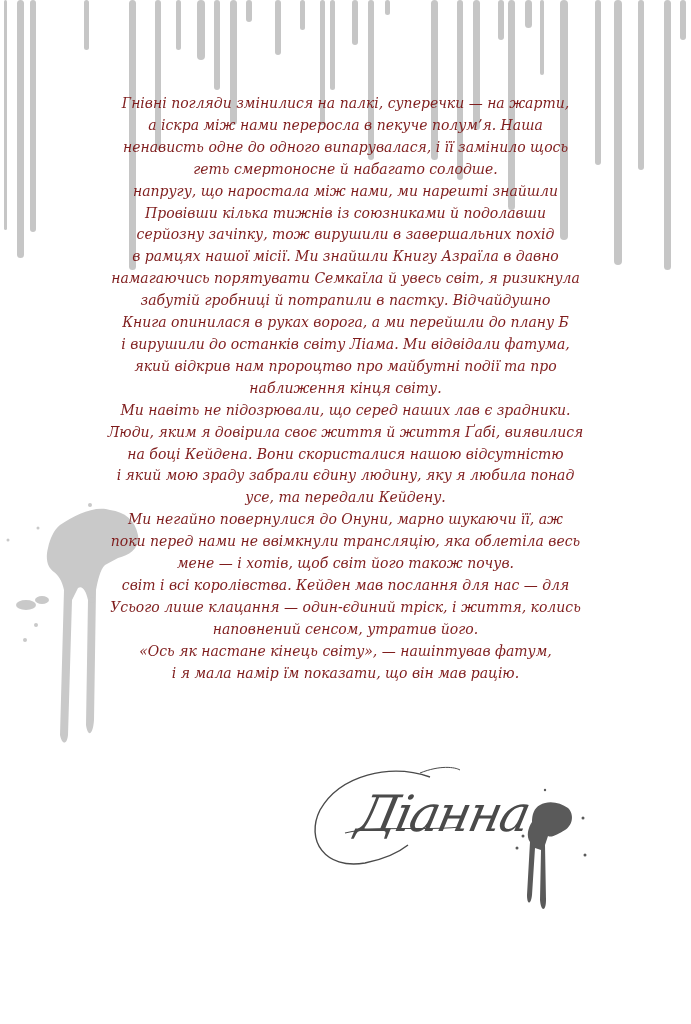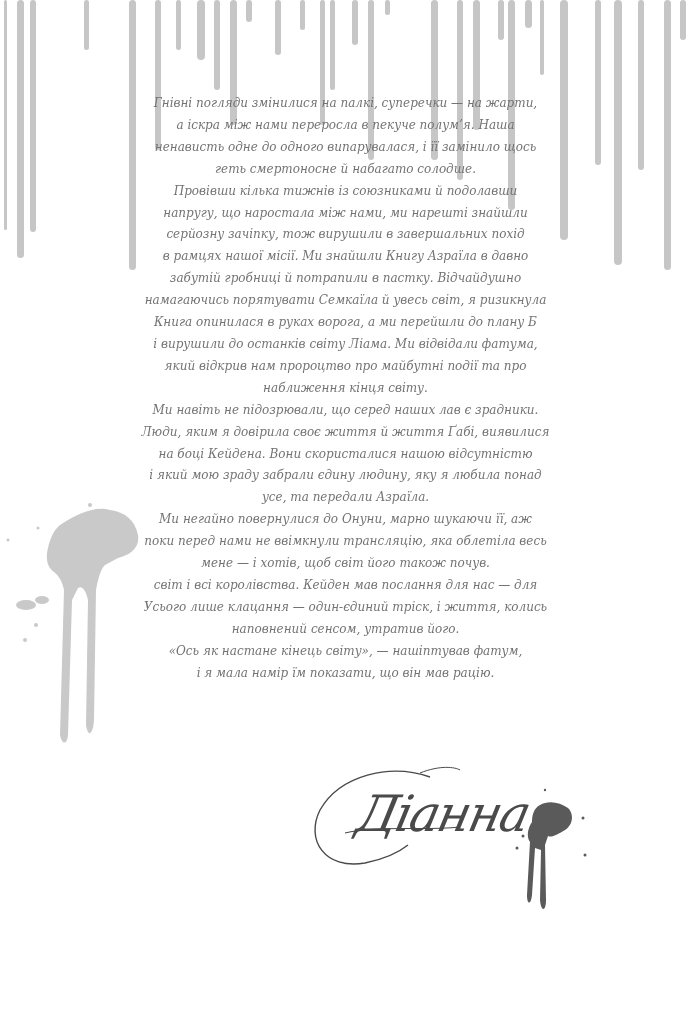--- a/index.html
+++ b/index.html
@@ -4,23 +4,23 @@
 <style>
   html, body { margin: 0; padding: 0; background: #ffffff; }
   body { width: 691px; height: 1024px; position: relative; overflow: hidden; }
   .page { position: absolute; inset: 0; background: #ffffff; }
   .drips { position: absolute; left: 0; top: 0; width: 691px; height: 1024px; pointer-events: none; }
   .text-block {
     position: absolute;
     left: 0; top: 93px; width: 691px;
     font-family: "DejaVu Serif", serif;
     font-style: italic;
-    font-size: 12px;
+    font-size: 14px;
     line-height: 21.9px;
-    color: #737373;
+    color: #7f1d1d;
     text-align: center;
   }
   .line { display: block; white-space: nowrap; }
   .signature {
     position: absolute;
     left: 310px; top: 755px; width: 280px; height: 180px;
   }
   .sig-text {
     position: absolute;
     left: 48px; top: 30px;
@@ -95,37 +95,37 @@
     </g>
   </svg>
 
   <div class="text-block">
 
     <span class="line">Гнівні погляди змінилися на палкі, суперечки — на жарти,</span>
     <span class="line">а іскра між нами переросла в пекуче полум’я. Наша</span>
     <span class="line">ненависть одне до одного випарувалася, і її замінило щось</span>
     <span class="line">геть смертоносне й набагато солодше.</span>
 
+    <span class="line">напругу, що наростала між нами, ми нарешті знайшли</span>
     <span class="line">Провівши кілька тижнів із союзниками й подолавши</span>
-    <span class="line">напругу, що наростала між нами, ми нарешті знайшли</span>
     <span class="line">серйозну зачіпку, тож вирушили в завершальних похід</span>
     <span class="line">в рамцях нашої місії. Ми знайшли Книгу Азраїла в давно</span>
+    <span class="line">намагаючись порятувати Семкаїла й увесь світ, я ризикнула</span>
     <span class="line">забутій гробниці й потрапили в пастку. Відчайдушно</span>
-    <span class="line">намагаючись порятувати Семкаїла й увесь світ, я ризикнула</span>
 
     <span class="line">Книга опинилася в руках ворога, а ми перейшли до плану Б</span>
     <span class="line">і вирушили до останків світу Ліама. Ми відвідали фатума,</span>
     <span class="line">який відкрив нам пророцтво про майбутні події та про</span>
     <span class="line">наближення кінця світу.</span>
 
     <span class="line">Ми навіть не підозрювали, що серед наших лав є зрадники.</span>
     <span class="line">Люди, яким я довірила своє життя й життя Ґабі, виявилися</span>
     <span class="line">на боці Кейдена. Вони скористалися нашою відсутністю</span>
     <span class="line">і який мою зраду забрали єдину людину, яку я любила понад</span>
-    <span class="line">усе, та передали Азраїла.</span>
+    <span class="line">усе, та передали Кейдену.</span>
 
     <span class="line">Ми негайно повернулися до Онуни, марно шукаючи її, аж</span>
     <span class="line">поки перед нами не ввімкнули трансляцію, яка облетіла весь</span>
     <span class="line">мене — і хотів, щоб світ його також почув.</span>
     <span class="line">світ і всі королівства. Кейден мав послання для нас — для</span>
 
     <span class="line">Усього лише клацання — один-єдиний тріск, і життя, колись</span>
     <span class="line">наповнений сенсом, утратив його.</span>
 
     <span class="line">«Ось як настане кінець світу», — нашіптував фатум,</span>

